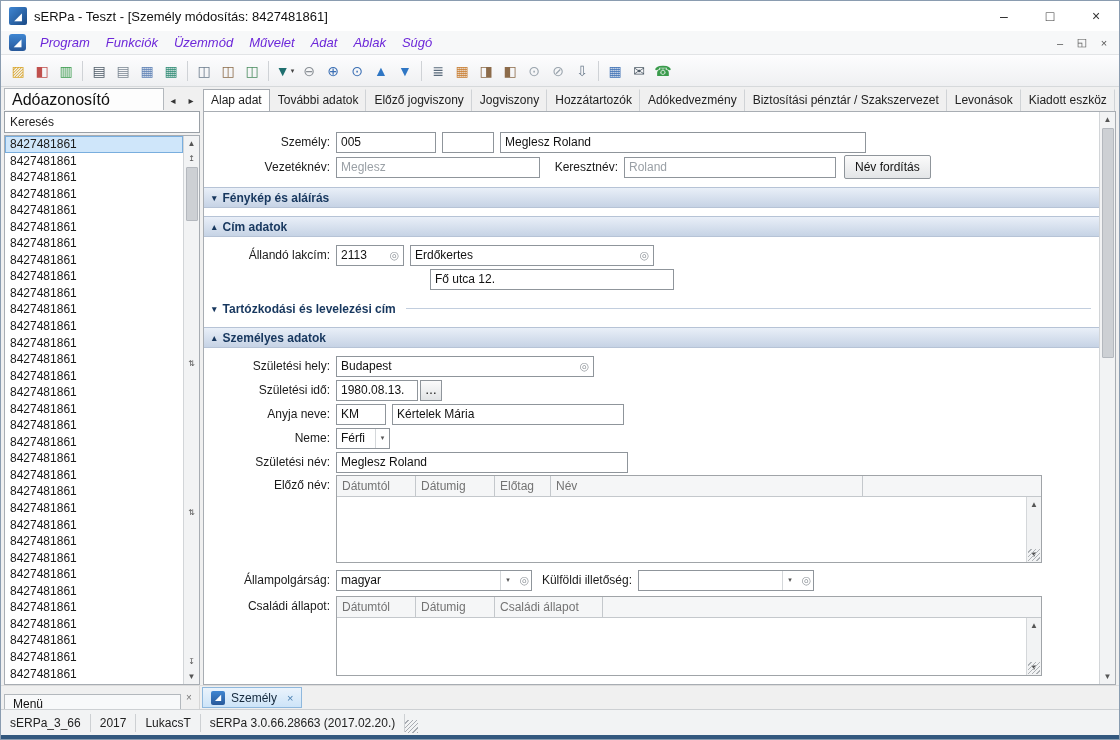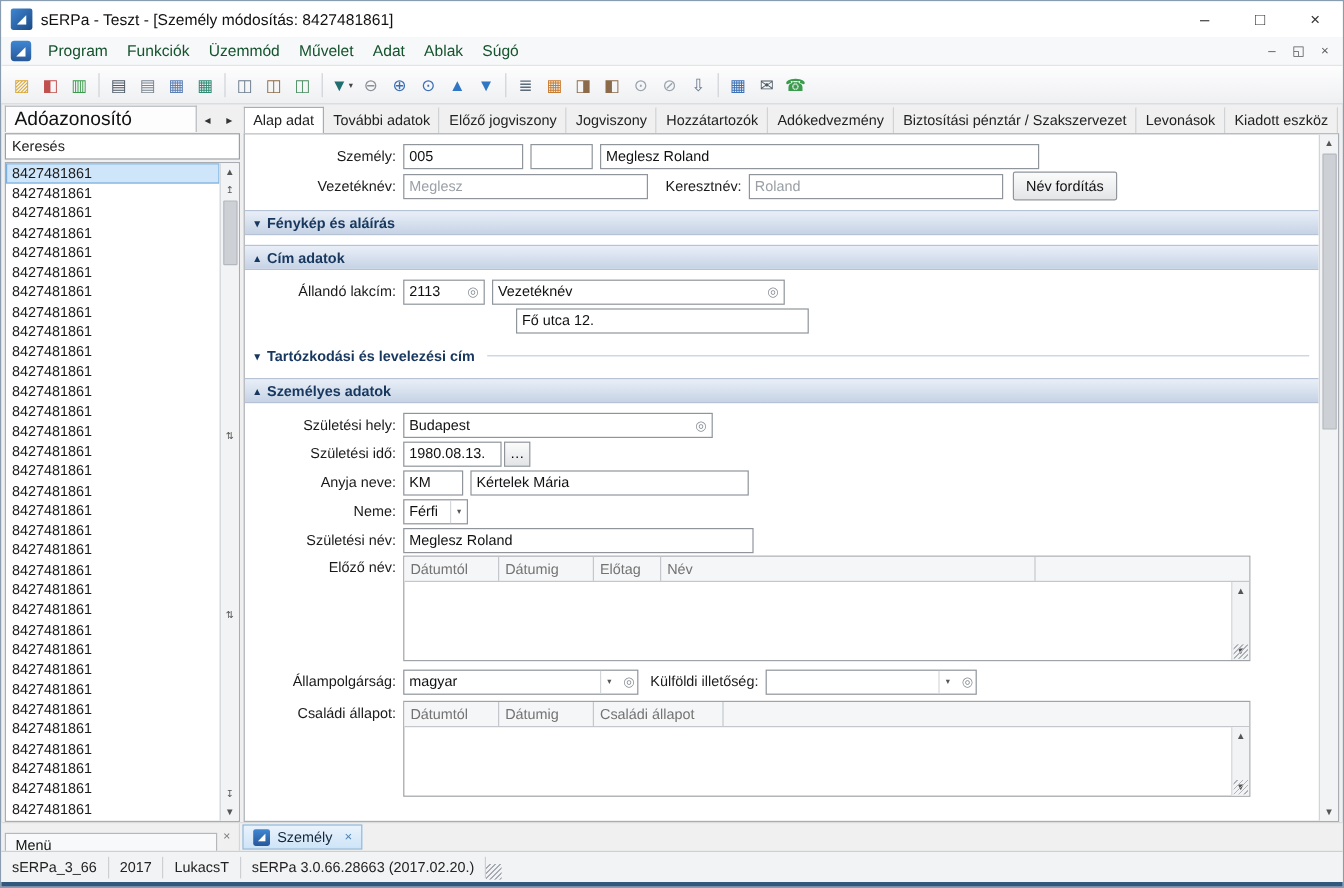--- a/index.html
+++ b/index.html
@@ -14,21 +14,21 @@
               border-radius:2px; margin-right:7px; }
   .title { font-size:13px; color:#111; }
   .win-controls { margin-left:auto; display:flex; height:100%; }
   .win-btn { width:46px; display:flex; align-items:center; justify-content:center; font-size:14px; color:#333; }
 
   
   .menubar { height:24px; background:#f7f8f9; border-bottom:1px solid #e2e4e6; display:flex;
              align-items:center; padding:0 4px; font-size:13px; }
   .menu-home { width:17px; height:17px; margin:0 6px 0 4px; background:linear-gradient(#3f86d2,#27589a);
                border-radius:3px; color:#fff; font-size:10px; display:flex; align-items:center; justify-content:center; }
-  .menu-item { padding:2px 8px; color:#14532d; }
+  .menu-item { padding:2px 8px; color:#6d28d9;font-style:italic; }
   .mdi-controls { margin-left:auto; display:flex; }
   .mdi-btn { width:22px; height:18px; font-size:11px; color:#555; display:flex; align-items:center; justify-content:center; }
 
   
   .toolbar { height:32px; background:linear-gradient(#fdfdfe,#eff0f2); border-bottom:1px solid #d6d9db;
              display:flex; align-items:center; padding:0 5px; }
   .tbtn { height:24px; min-width:24px; padding:0 2px; display:flex; align-items:center; justify-content:center;
           border-radius:2px; }
   .tglyph { font-size:14px; line-height:1; }
   .caret { font-size:7px; color:#444; margin-left:1px; }
@@ -60,21 +60,21 @@
   .sc-thumb.tall { height:230px; }
   .sc-fill { flex:1; }
 
   
   .main { flex:1; margin:0 3px; display:flex; flex-direction:column; min-width:0; }
   .tabstrip { height:23px; display:flex; align-items:flex-end; font-size:12px; color:#222; overflow:hidden; }
   .tab { padding:3px 7px 4px; white-space:nowrap; border:1px solid transparent; border-bottom:none; }
   .tab:not(.active) { border-right:1px solid #d0d3d6; }
   .tab.active { background:#fff; border-color:#a8adb3; margin-bottom:-1px; padding-bottom:5px; z-index:2; }
   .form { flex:1; background:#fff; border:1px solid #a8adb3; display:flex; overflow:hidden; }
-  .form-inner { flex:1; padding-top:5px; overflow:hidden; min-width:0; }
+  .form-inner { flex:1; padding-top:17px; overflow:hidden; min-width:0; }
 
   .frow { display:flex; align-items:center; margin:2px 6px 2px 0; height:22px; font-size:12px; }
   .frow.tall { height:auto; align-items:flex-start; }
   .flabel { width:132px; text-align:right; padding-right:6px; color:#1a1a1a; flex:none; }
   .frow.tall .flabel { padding-top:3px; }
   input, button { font-family:inherit; }
   .inp { height:21px; border:1px solid #8f959b; background:#fff; font-size:12px; color:#111; padding:0 4px; }
   div.inp { display:flex; align-items:center; }
   input.inp::placeholder { color:#9aa0a6; opacity:1; }
   .attach { margin-left:auto; color:#8a9096; font-size:11px; padding-left:3px; }
@@ -354,21 +354,21 @@
             <span>Cím adatok</span>
           </div>
 
           <div class="frow">
             <span class="flabel">Állandó lakcím:</span>
             <div class="inp" style="width:68px">
               <span>2113</span>
               <span class="attach">◎</span>
             </div>
             <div class="inp" style="width:244px; margin-left:6px">
-              <span>Vezetéknév</span>
+              <span>Erdőkertes</span>
               <span class="attach">◎</span>
             </div>
           </div>
 
           <div class="frow">
             <span class="flabel"></span>
             <div style="width:94px"></div>
             <input class="inp" style="width: 244px;" value="Fő utca 12.">
           </div>
 

